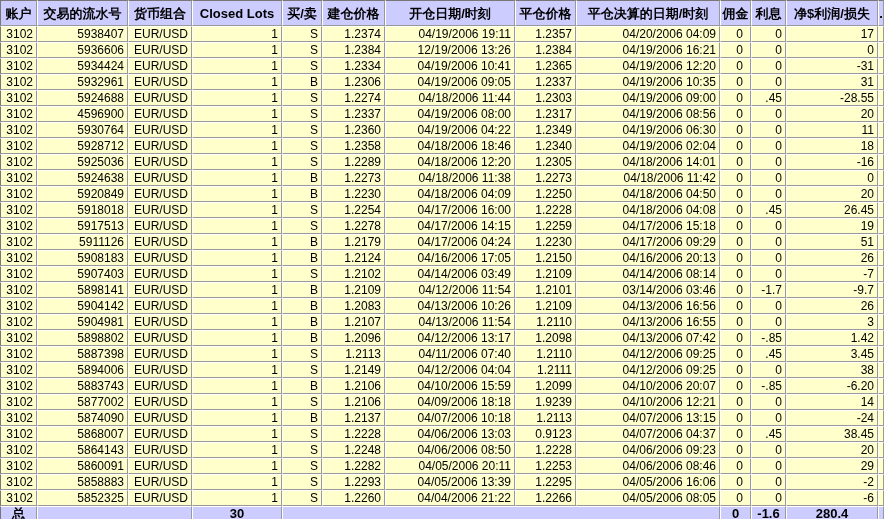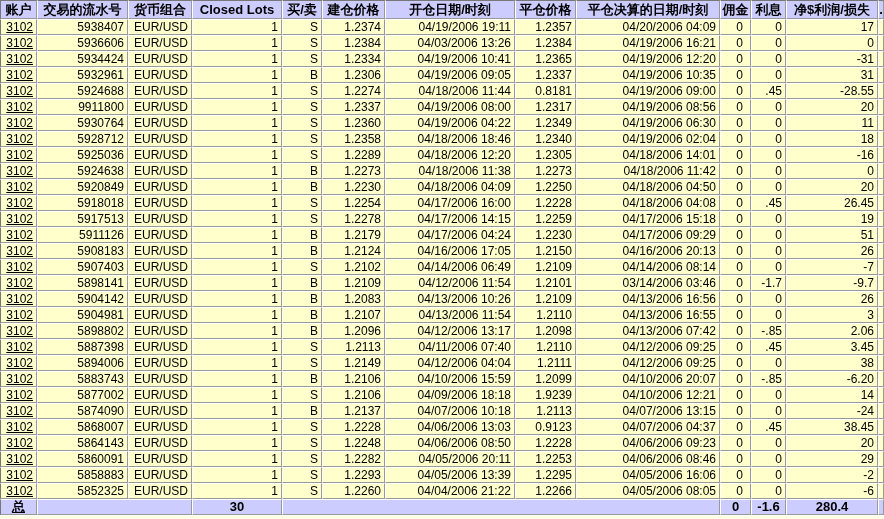--- a/index.html
+++ b/index.html
@@ -23,36 +23,36 @@
     overflow: hidden;
     white-space: nowrap;
     border-style: solid;
     border-width: 1px;
     border-color: var(--grid-highlight,#fff) var(--grid-shadow,#999) var(--grid-shadow,#999) var(--grid-highlight,#fff);
   }
   table.trades th {
     background: var(--header-bg, #CCCCFF);
     font-size: 13px;
     font-weight: bold;
-    height: 19px;
+    height: 26px;
     line-height: 15px;
     text-align: center;
     padding: 0;
     border-top-color: var(--outer-border, #777777);
   }
   table.trades th:first-child { border-left-color: var(--outer-border, #777777); }
   table.trades td {
     background: var(--row-bg, #FFFFCC);
     font-size: 12px;
     height: 16px;
     line-height: 14px;
     text-align: right;
     padding: 0 3px 0 0;
   }
-  table.trades td:first-child { border-left-color: var(--outer-border, #777777); text-decoration: underline; }
+  table.trades td:first-child { border-left-color: var(--outer-border, #777777); }
   table.trades td:nth-child(10) { padding-right: 7px; }
   table.trades tr.total-row td {
     background: var(--header-bg, #CCCCFF);
     font-weight: bold;
     font-size: 13px;
     text-align: center;
     padding: 0;
   }
   .bottom-strip {
     box-sizing: border-box;
@@ -114,21 +114,21 @@
         <td>17</td>
         <td></td>
       </tr>
       <tr>
         <td>3102</td>
         <td>5936606</td>
         <td>EUR/USD</td>
         <td>1</td>
         <td>S</td>
         <td>1.2384</td>
-        <td>04/03/2006 13:26</td>
+        <td>12/19/2006 13:26</td>
         <td>1.2384</td>
         <td>04/19/2006 16:21</td>
         <td>0</td>
         <td>0</td>
         <td>0</td>
         <td></td>
       </tr>
       <tr>
         <td>3102</td>
         <td>5934424</td>
@@ -160,30 +160,30 @@
         <td></td>
       </tr>
       <tr>
         <td>3102</td>
         <td>5924688</td>
         <td>EUR/USD</td>
         <td>1</td>
         <td>S</td>
         <td>1.2274</td>
         <td>04/18/2006 11:44</td>
-        <td>0.8181</td>
+        <td>1.2303</td>
         <td>04/19/2006 09:00</td>
         <td>0</td>
         <td>.45</td>
         <td>-28.55</td>
         <td></td>
       </tr>
       <tr>
         <td>3102</td>
-        <td>9911800</td>
+        <td>4596900</td>
         <td>EUR/USD</td>
         <td>1</td>
         <td>S</td>
         <td>1.2337</td>
         <td>04/19/2006 08:00</td>
         <td>1.2317</td>
         <td>04/19/2006 08:56</td>
         <td>0</td>
         <td>0</td>
         <td>20</td>
@@ -324,21 +324,21 @@
         <td>26</td>
         <td></td>
       </tr>
       <tr>
         <td>3102</td>
         <td>5907403</td>
         <td>EUR/USD</td>
         <td>1</td>
         <td>S</td>
         <td>1.2102</td>
-        <td>04/14/2006 06:49</td>
+        <td>04/14/2006 03:49</td>
         <td>1.2109</td>
         <td>04/14/2006 08:14</td>
         <td>0</td>
         <td>0</td>
         <td>-7</td>
         <td></td>
       </tr>
       <tr>
         <td>3102</td>
         <td>5898141</td>
@@ -389,21 +389,21 @@
         <td>5898802</td>
         <td>EUR/USD</td>
         <td>1</td>
         <td>B</td>
         <td>1.2096</td>
         <td>04/12/2006 13:17</td>
         <td>1.2098</td>
         <td>04/13/2006 07:42</td>
         <td>0</td>
         <td>-.85</td>
-        <td>2.06</td>
+        <td>1.42</td>
         <td></td>
       </tr>
       <tr>
         <td>3102</td>
         <td>5887398</td>
         <td>EUR/USD</td>
         <td>1</td>
         <td>S</td>
         <td>1.2113</td>
         <td>04/11/2006 07:40</td>

